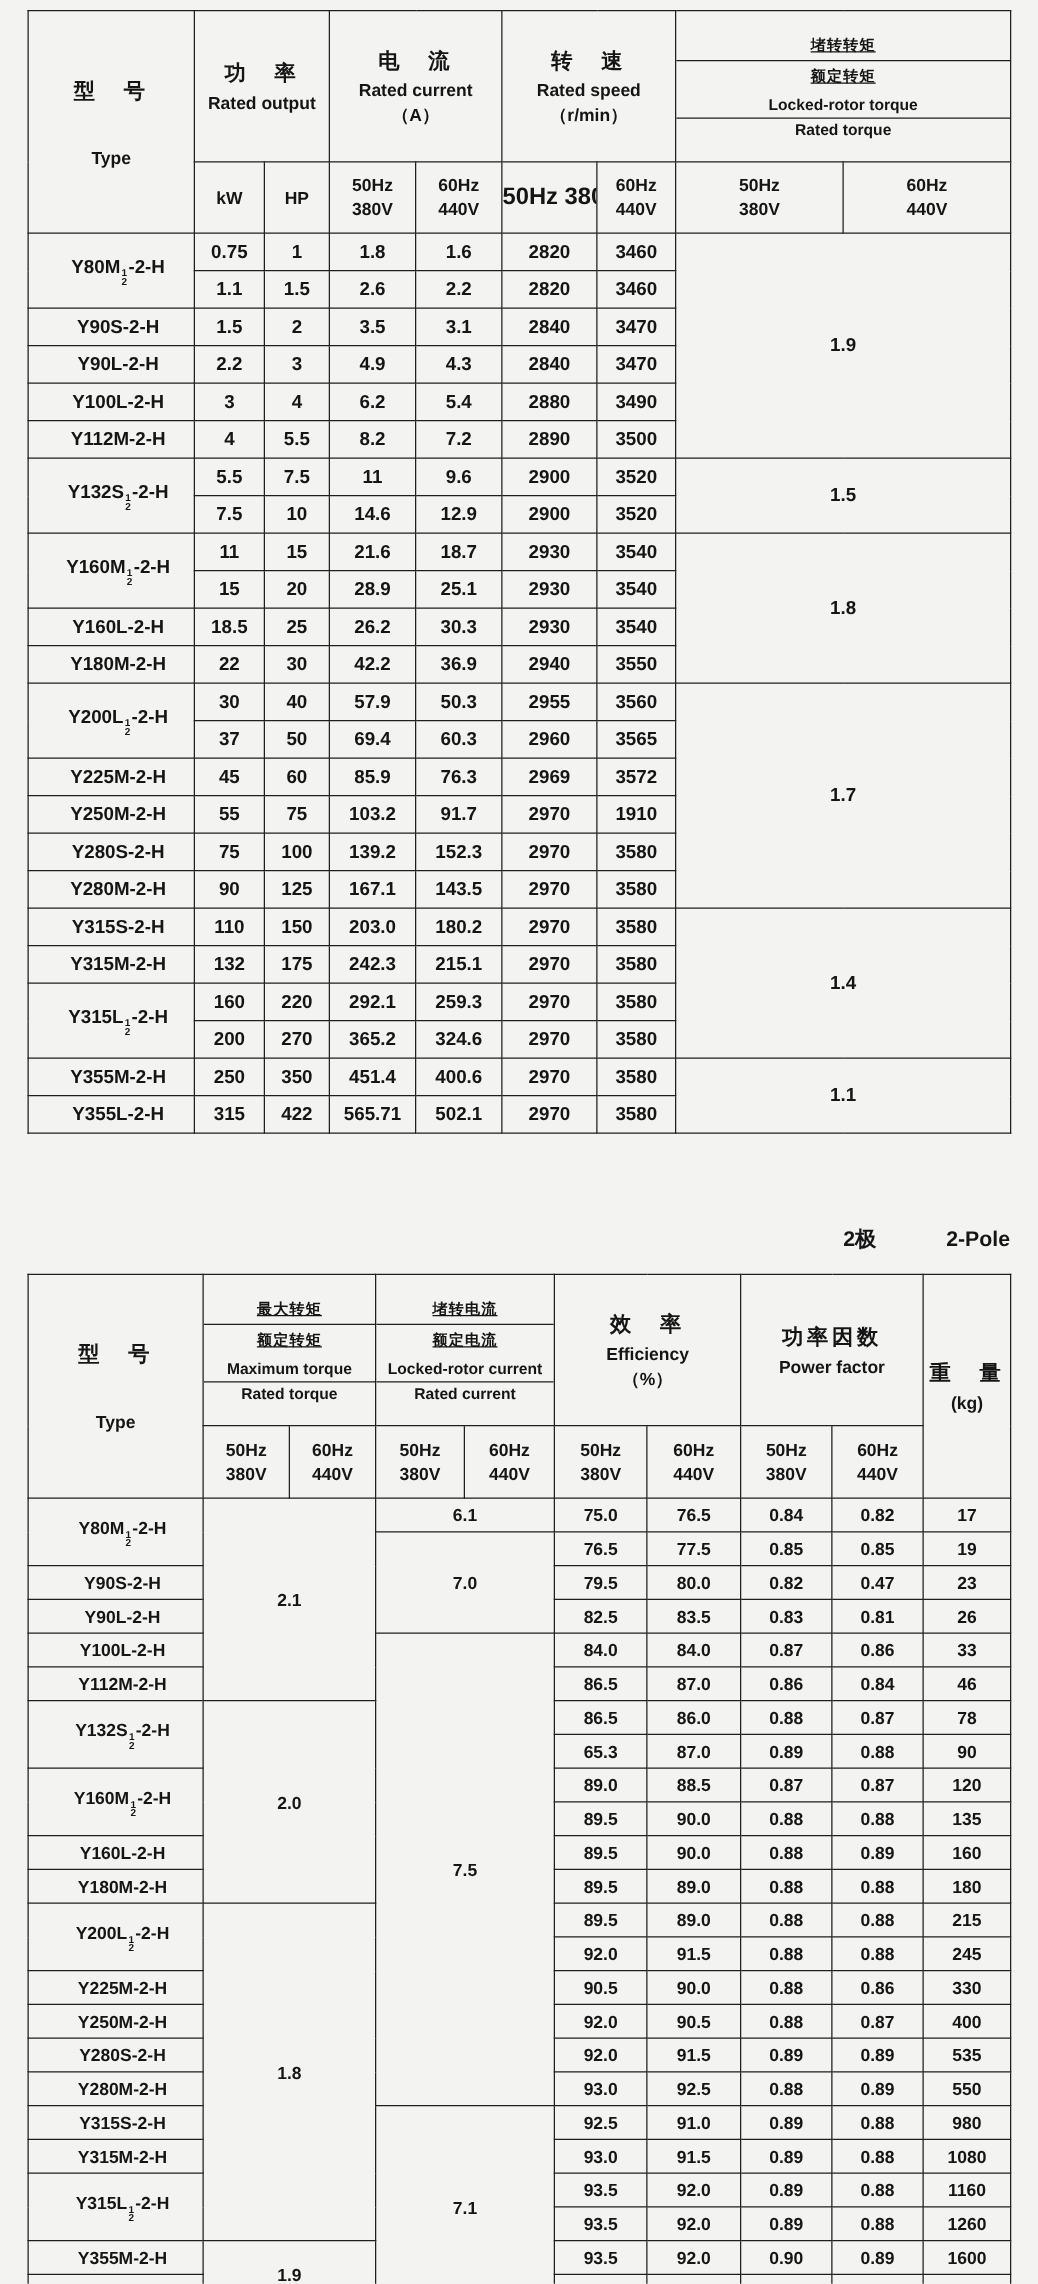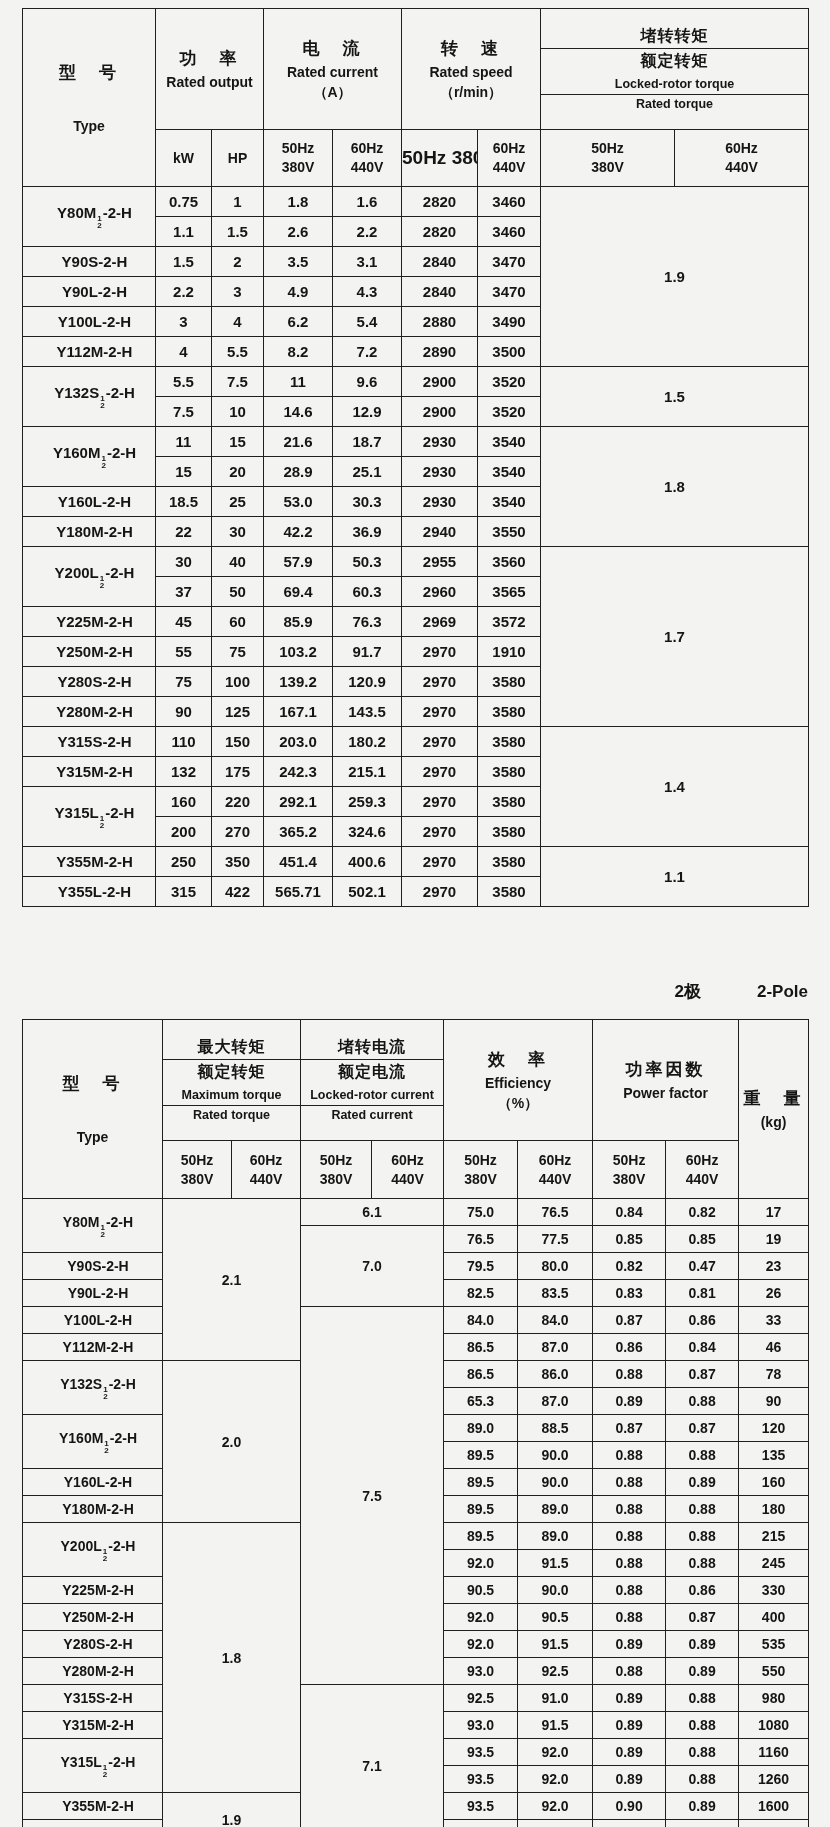--- a/index.html
+++ b/index.html
@@ -20,21 +20,21 @@
   
   tr.h1 th{height:120px;}
   #t1 tr.h2 th{height:56px;font-size:14px;line-height:19px;}
   #t2 tr.h2 th{height:57px;font-size:14px;line-height:19px;}
   .cn{font-size:17px;letter-spacing:3px;line-height:26px;}
   .en{font-size:14px;font-weight:700;line-height:20px;letter-spacing:0;}
   .type-th .cn{margin-bottom:30px;}
   .frac{display:block;margin:2px auto;}
   .fnum,.fden{display:block;margin:0 auto;padding:1px 4px;}
   .fnum{border-bottom:1.7px solid #1f1f1f;}
-  .fnum.cns,.fden.cns{font-size:16px;letter-spacing:1px;line-height:22px;}
+  .fnum.cns,.fden.cns{font-size:12px;letter-spacing:1px;line-height:22px;text-decoration:underline;}
   .fnum.ens,.fden.ens{font-size:12.5px;line-height:17px;font-weight:700;}
   
   #t1 tbody td{height:29px;font-size:15px;}
   #t2 tbody td{height:26px;font-size:14px;}
   td.model{text-align:center;padding-left:11px;font-size:13.5px;white-space:nowrap;}
   td.group{font-size:15px;}
   .stack{display:inline-flex;flex-direction:column;align-items:center;
          font-size:8px;line-height:7px;vertical-align:-3px;margin:0 1px;font-weight:700;}
   
   .divider{
@@ -218,21 +218,21 @@
           <td class="num">20</td>
           <td class="num">28.9</td>
           <td class="num">25.1</td>
           <td class="num">2930</td>
           <td class="num">3540</td>
         </tr>
         <tr>
           <td class="model" rowspan="1">Y160L-2-H</td>
           <td class="num">18.5</td>
           <td class="num">25</td>
-          <td class="num">53.0</td>
+          <td class="num">26.2</td>
           <td class="num">30.3</td>
           <td class="num">2930</td>
           <td class="num">3540</td>
         </tr>
         <tr>
           <td class="model" rowspan="1">Y180M-2-H</td>
           <td class="num">22</td>
           <td class="num">30</td>
           <td class="num">42.2</td>
           <td class="num">36.9</td>
@@ -276,21 +276,21 @@
           <td class="num">103.2</td>
           <td class="num">91.7</td>
           <td class="num">2970</td>
           <td class="num">1910</td>
         </tr>
         <tr>
           <td class="model" rowspan="1">Y280S-2-H</td>
           <td class="num">75</td>
           <td class="num">100</td>
           <td class="num">139.2</td>
-          <td class="num">120.9</td>
+          <td class="num">152.3</td>
           <td class="num">2970</td>
           <td class="num">3580</td>
         </tr>
         <tr>
           <td class="model" rowspan="1">Y280M-2-H</td>
           <td class="num">90</td>
           <td class="num">125</td>
           <td class="num">167.1</td>
           <td class="num">143.5</td>
           <td class="num">2970</td>

